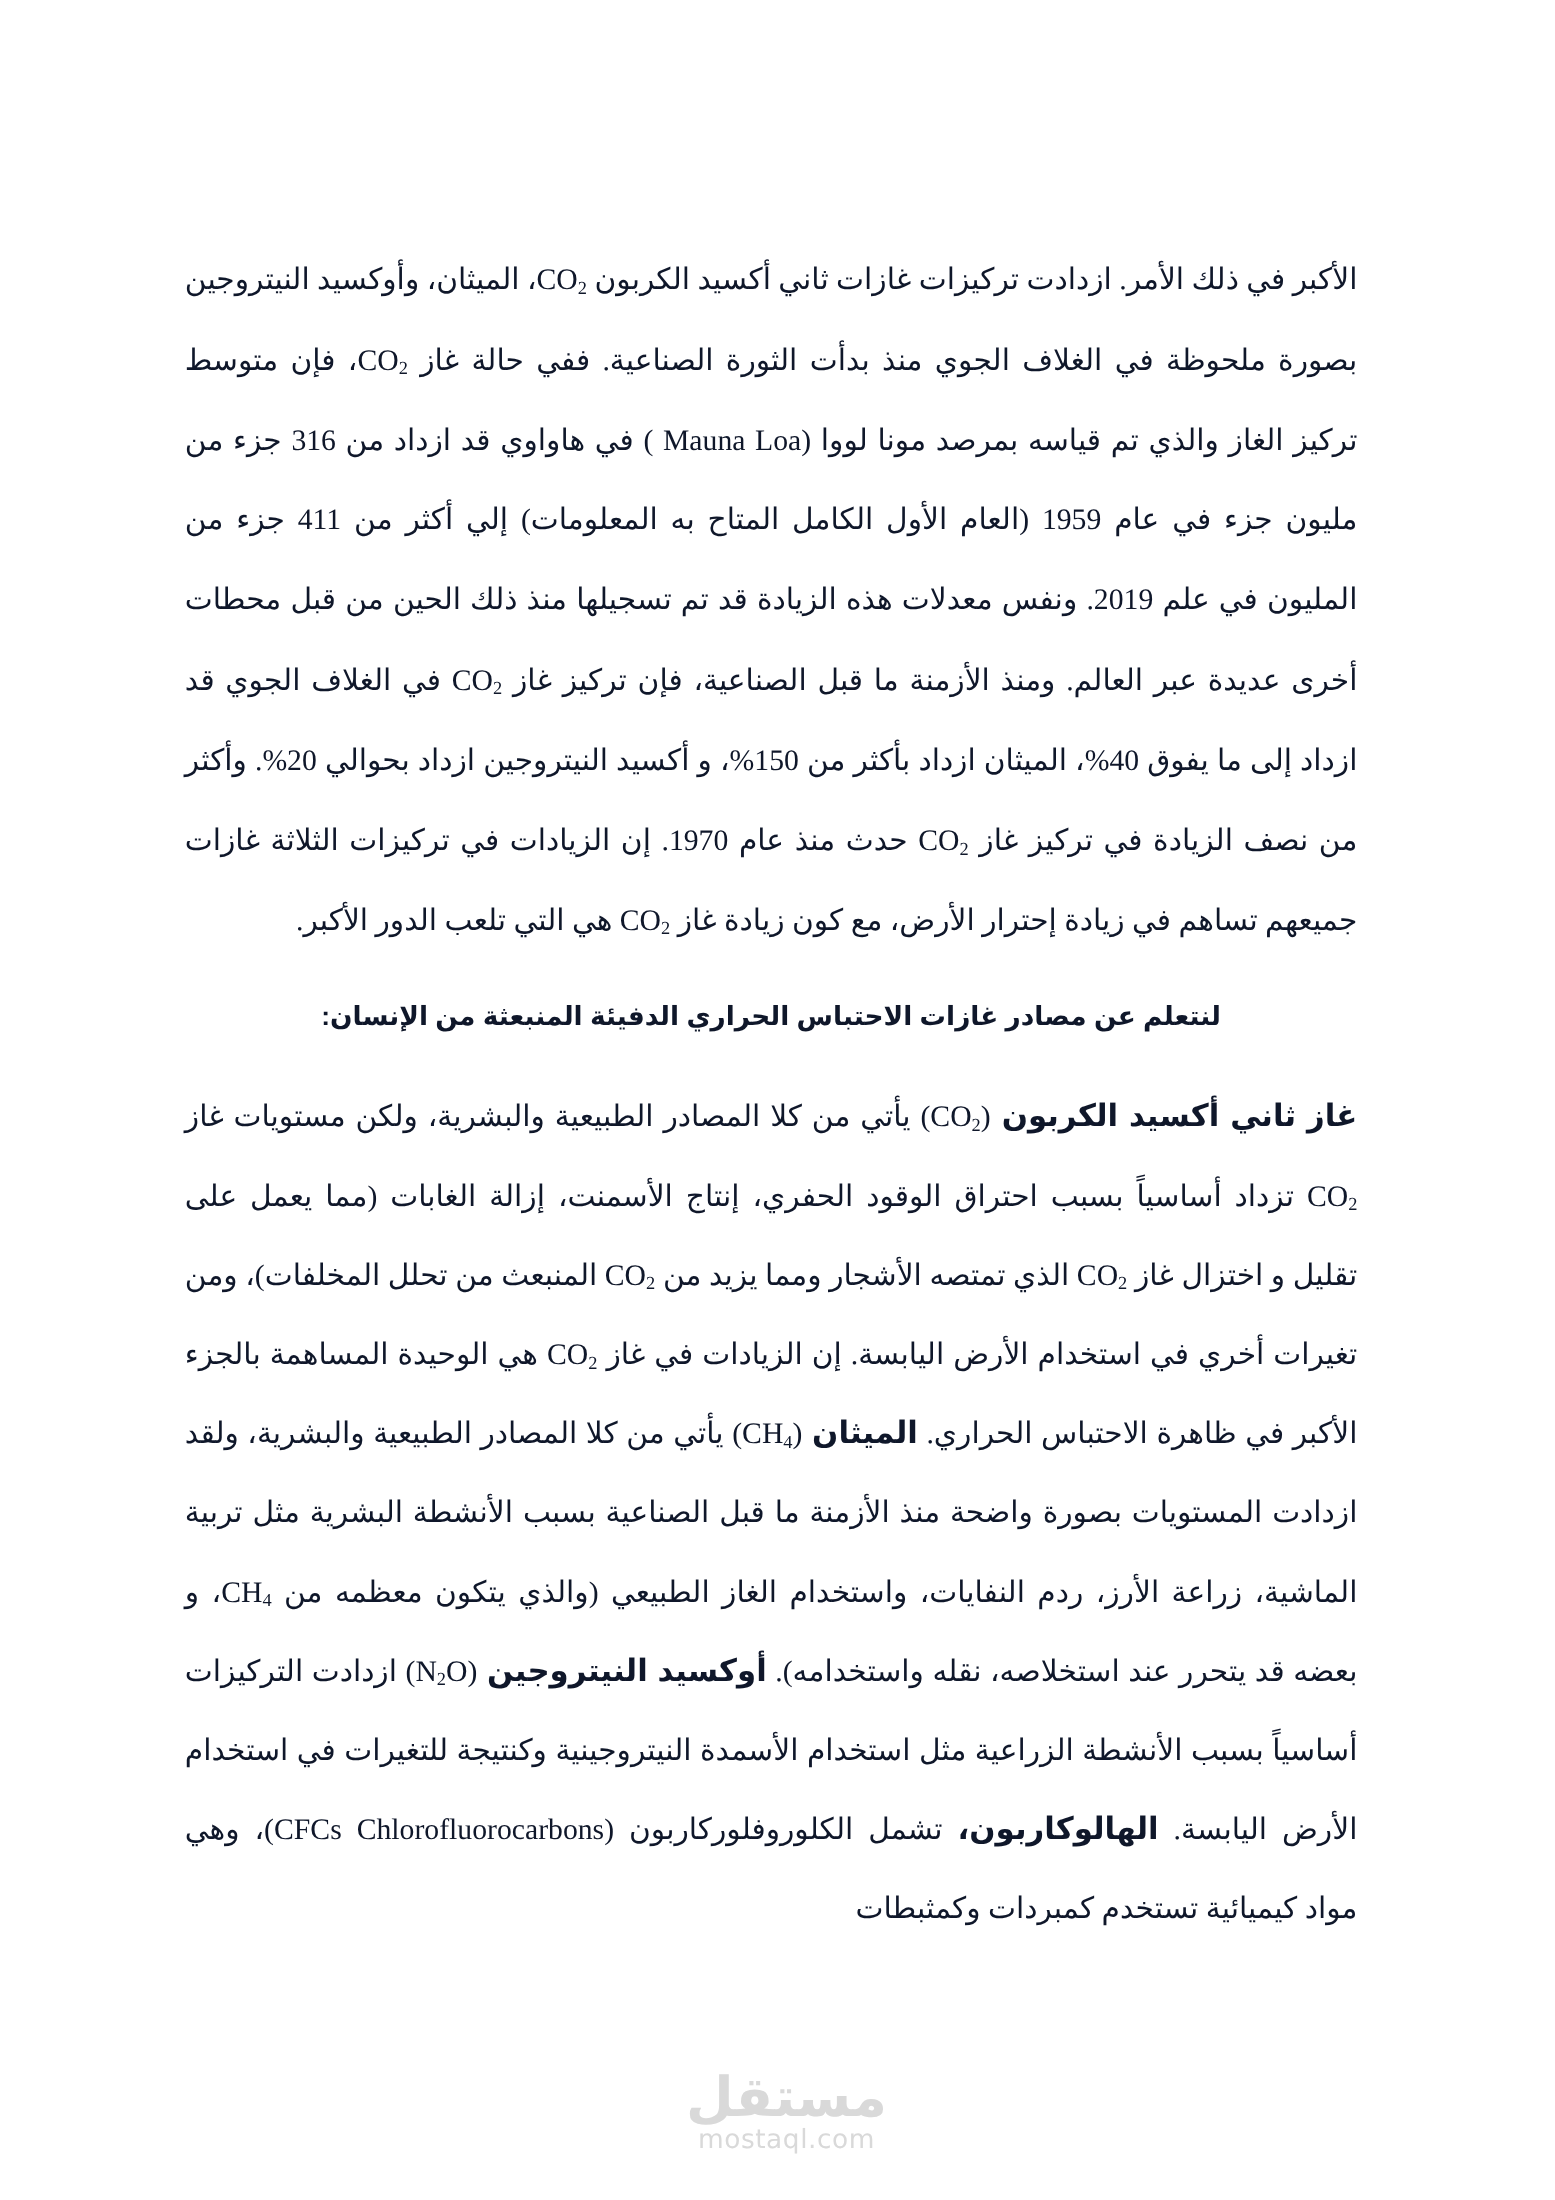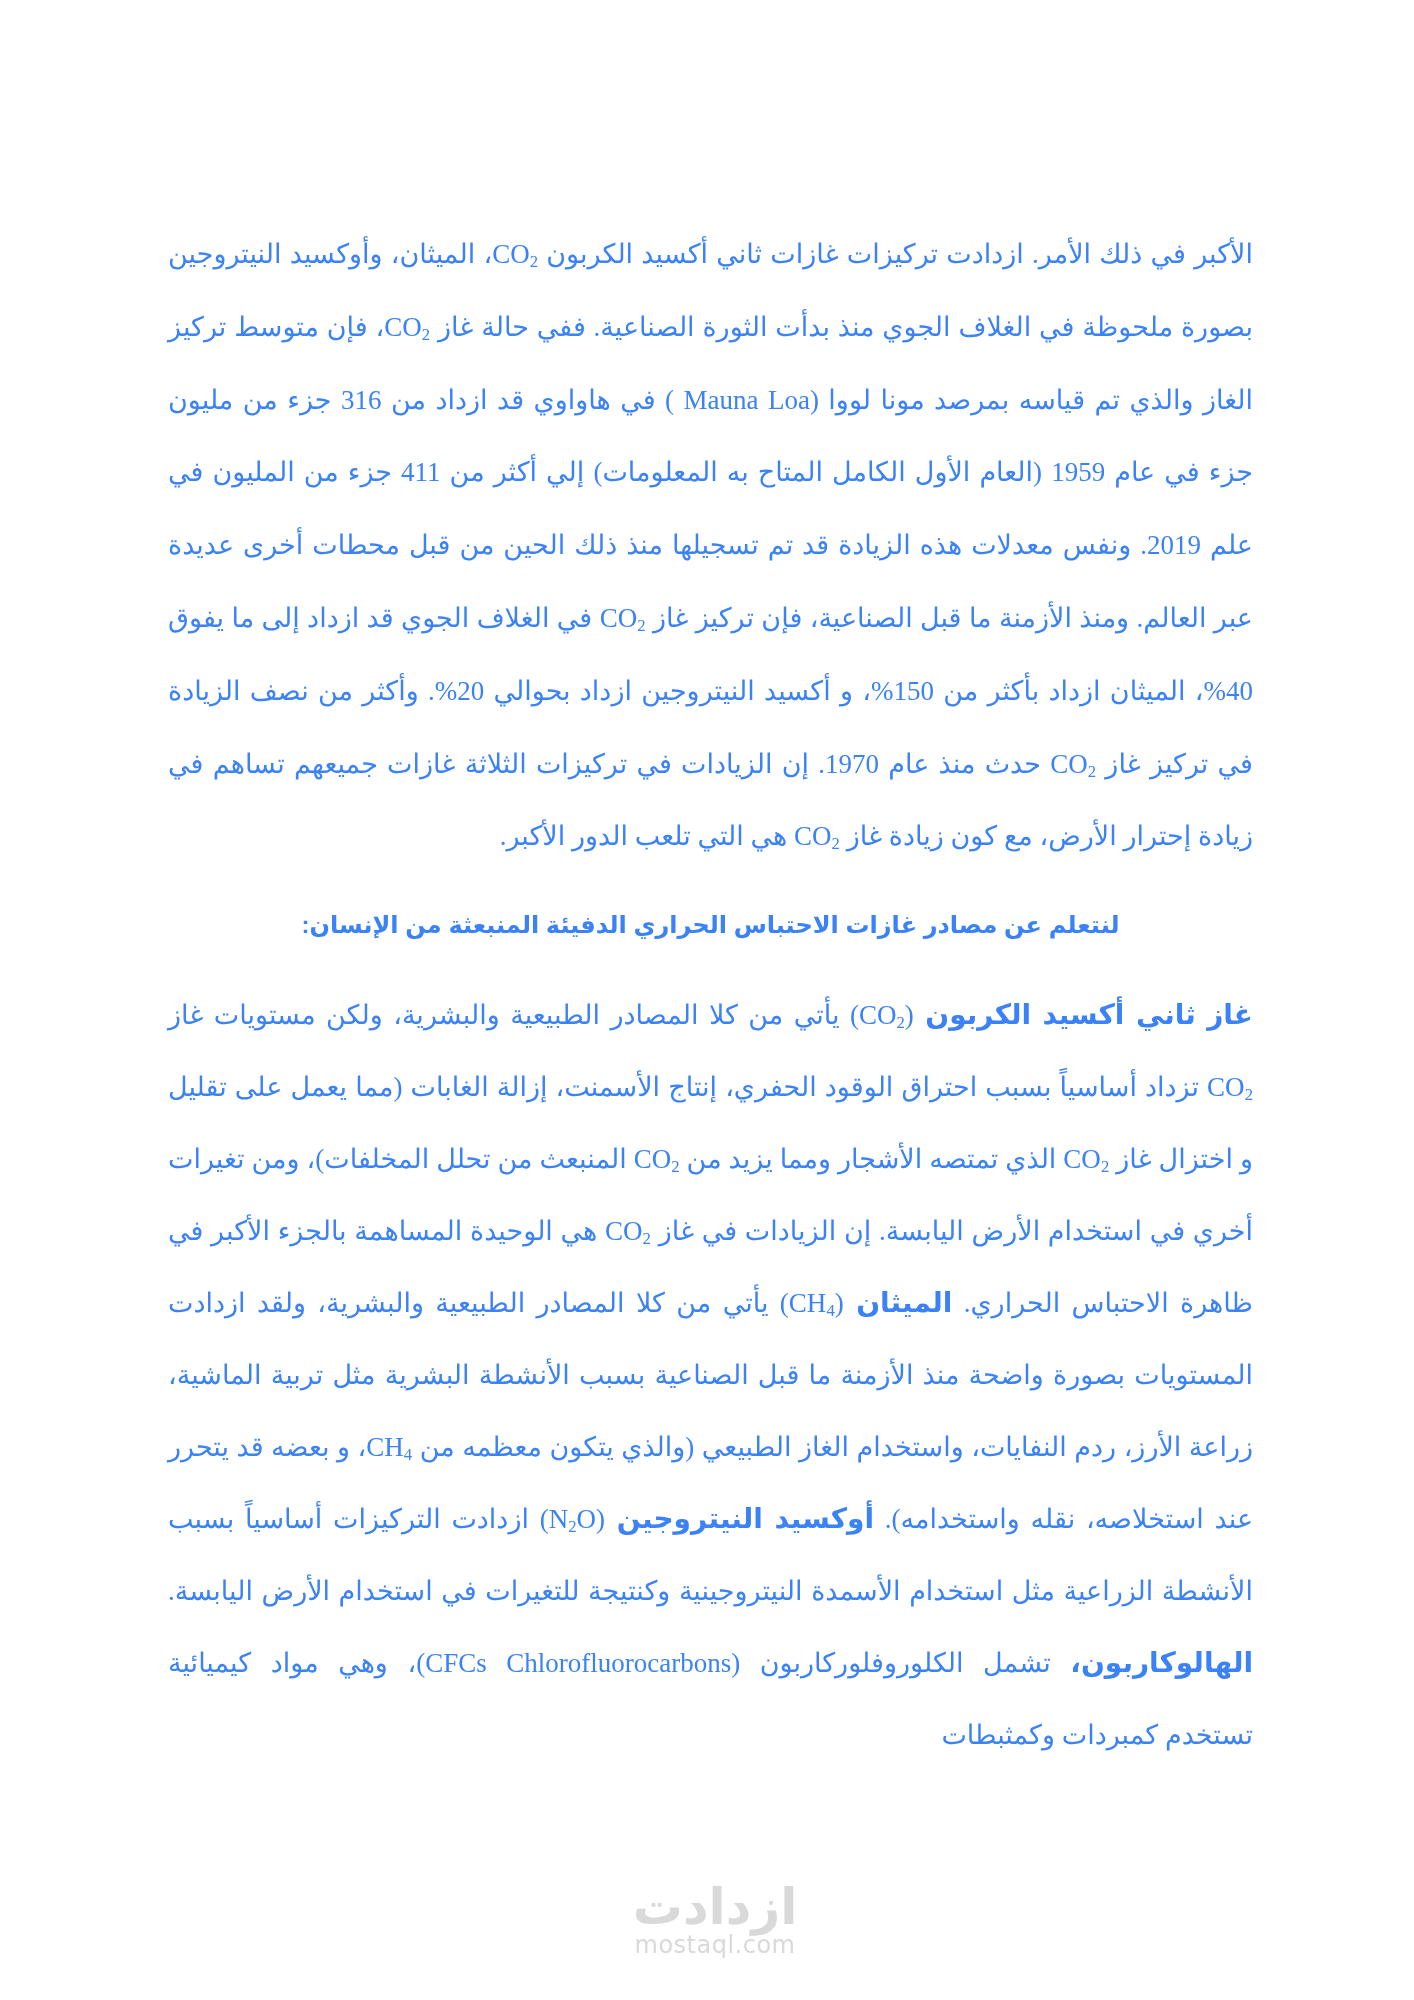--- a/index.html
+++ b/index.html
@@ -2,24 +2,24 @@
 <html lang="ar" dir="rtl"><head>
 <meta charset="utf-8">
 <style>
   html, body { margin: 0; padding: 0; background: #ffffff; }
   body { width: 1414px; height: 2000px; position: relative; overflow: hidden; }
   .page {
     position: absolute; left: 0; top: 0; width: 1414px; height: 2000px; background: #ffffff;
   }
   .content {
     position: absolute;
-    left: 168px; right: 161px; top: 218px;
+    left: 168px; right: 180px; top: 218px;
     direction: rtl;
     font-family: "Liberation Serif", "DejaVu Serif", serif;
-    color: #3b82f6;
+    color: #0f172a;
     font-size: 27px;
   }
   .para {
     margin: 0;
     text-align: justify;
     text-align-last: right;
     line-height: 72.8px;
   }
   .para.intro { margin-bottom: 0; }
   .heading {
@@ -45,16 +45,16 @@
 <body>
 
 <div class="page">
   <div class="content">
     <p class="para intro"><span>الأكبر في ذلك الأمر. ازدادت تركيزات غازات ثاني أكسيد الكربون </span><span class="chem" dir="ltr">CO<sub>2</sub></span><span>، الميثان، وأوكسيد النيتروجين بصورة ملحوظة في الغلاف الجوي منذ بدأت الثورة الصناعية. ففي حالة غاز </span><span class="chem" dir="ltr">CO<sub>2</sub></span><span>، فإن متوسط تركيز الغاز والذي تم قياسه بمرصد مونا لووا (Mauna Loa ) في هاواوي قد ازداد من 316 جزء من مليون جزء في عام 1959 (العام الأول الكامل المتاح به المعلومات) إلي أكثر من 411 جزء من المليون في علم 2019. ونفس معدلات هذه الزيادة قد تم تسجيلها منذ ذلك الحين من قبل محطات أخرى عديدة عبر العالم. ومنذ الأزمنة ما قبل الصناعية، فإن تركيز غاز </span><span class="chem" dir="ltr">CO<sub>2</sub></span><span> في الغلاف الجوي قد ازداد إلى ما يفوق 40%، الميثان ازداد بأكثر من 150%، و أكسيد النيتروجين ازداد بحوالي 20%. وأكثر من نصف الزيادة في تركيز غاز </span><span class="chem" dir="ltr">CO<sub>2</sub></span><span> حدث منذ عام 1970. إن الزيادات في تركيزات الثلاثة غازات جميعهم تساهم في زيادة إحترار الأرض، مع كون زيادة غاز </span><span class="chem" dir="ltr">CO<sub>2</sub></span><span> هي التي تلعب الدور الأكبر.</span></p>
     <h3 class="heading">لنتعلم عن مصادر غازات الاحتباس الحراري الدفيئة المنبعثة من الإنسان:</h3>
     <p class="para sources"><span class="b">غاز ثاني أكسيد الكربون </span><span>(</span><span class="chem" dir="ltr">CO<sub>2</sub></span><span>) يأتي من كلا المصادر الطبيعية والبشرية، ولكن مستويات غاز </span><span class="chem" dir="ltr">CO<sub>2</sub></span><span> تزداد أساسياً بسبب احتراق الوقود الحفري، إنتاج الأسمنت، إزالة الغابات (مما يعمل على تقليل و اختزال غاز </span><span class="chem" dir="ltr">CO<sub>2</sub></span><span> الذي تمتصه الأشجار ومما يزيد من </span><span class="chem" dir="ltr">CO<sub>2</sub></span><span> المنبعث من تحلل المخلفات)، ومن تغيرات أخري في استخدام الأرض اليابسة. إن الزيادات في غاز </span><span class="chem" dir="ltr">CO<sub>2</sub></span><span> هي الوحيدة المساهمة بالجزء الأكبر في ظاهرة الاحتباس الحراري. </span><span class="b">الميثان </span><span>(</span><span class="chem" dir="ltr">CH<sub>4</sub></span><span>) يأتي من كلا المصادر الطبيعية والبشرية، ولقد ازدادت المستويات بصورة واضحة منذ الأزمنة ما قبل الصناعية بسبب الأنشطة البشرية مثل تربية الماشية، زراعة الأرز، ردم النفايات، واستخدام الغاز الطبيعي (والذي يتكون معظمه من </span><span class="chem" dir="ltr">CH<sub>4</sub></span><span>، و بعضه قد يتحرر عند استخلاصه، نقله واستخدامه). </span><span class="b">أوكسيد النيتروجين </span><span>(</span><span class="chem" dir="ltr">N<sub>2</sub>O</span><span>) ازدادت التركيزات أساسياً بسبب الأنشطة الزراعية مثل استخدام الأسمدة النيتروجينية وكنتيجة للتغيرات في استخدام الأرض اليابسة. </span><span class="b">الهالوكاربون،</span><span> تشمل الكلوروفلوركاربون (CFCs Chlorofluorocarbons)، وهي مواد كيميائية تستخدم كمبردات وكمثبطات</span></p>
   </div>
 
   <div class="watermark">
-    <div class="wm-logo">ازدادت</div>
+    <div class="wm-logo">مستقل</div>
     <div class="wm-url">mostaql.com</div>
   </div>
 </div>
 
 </body></html>

